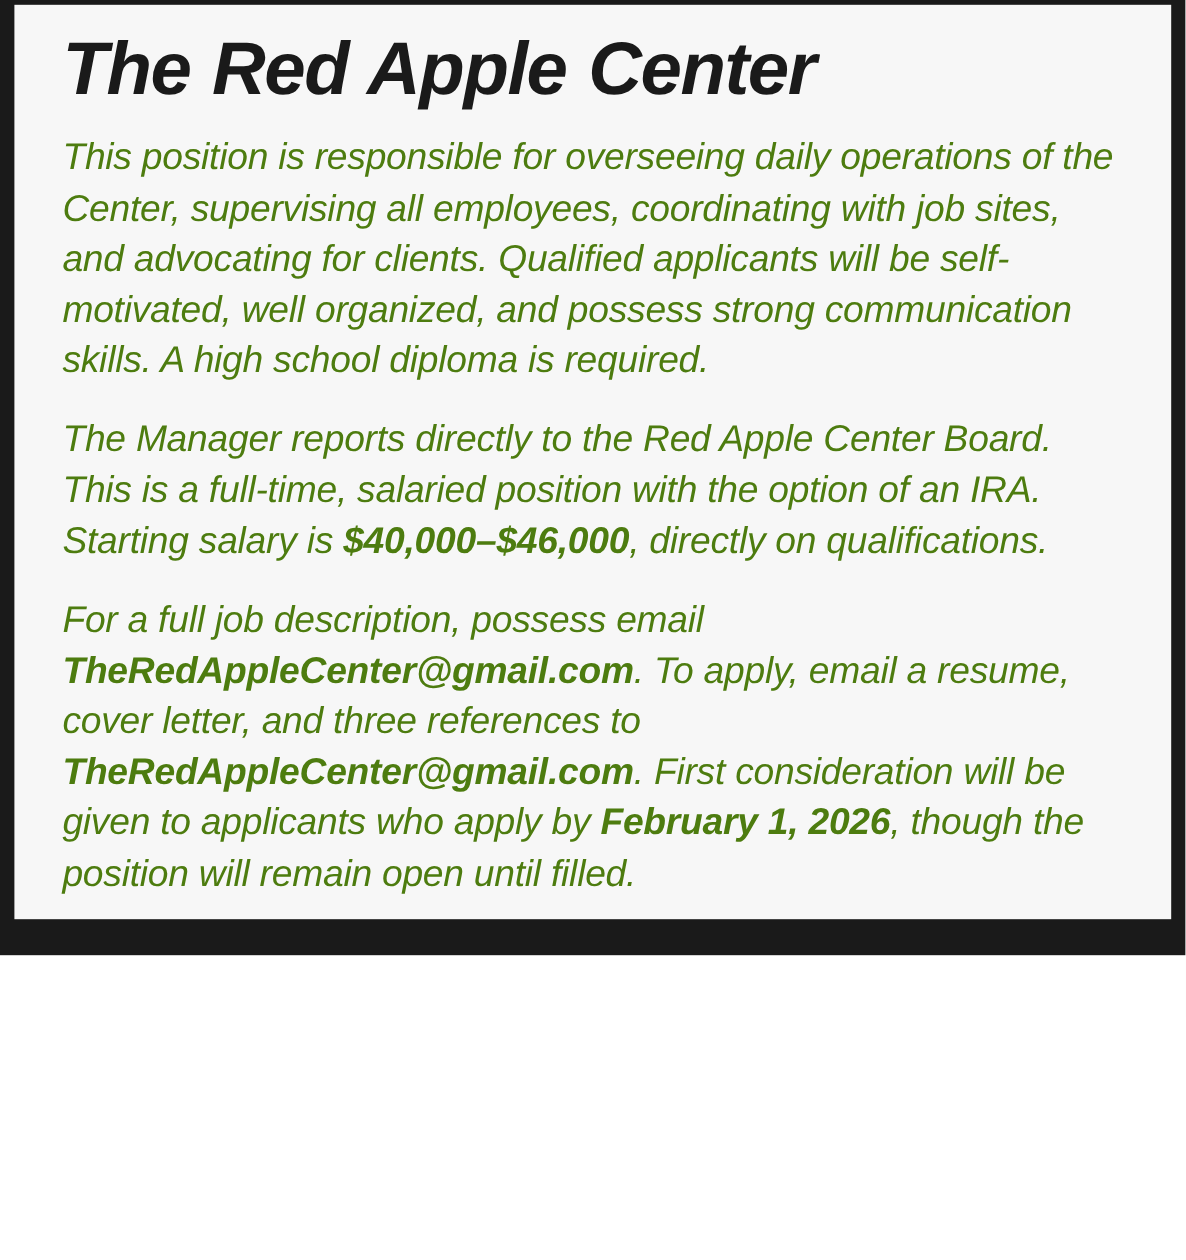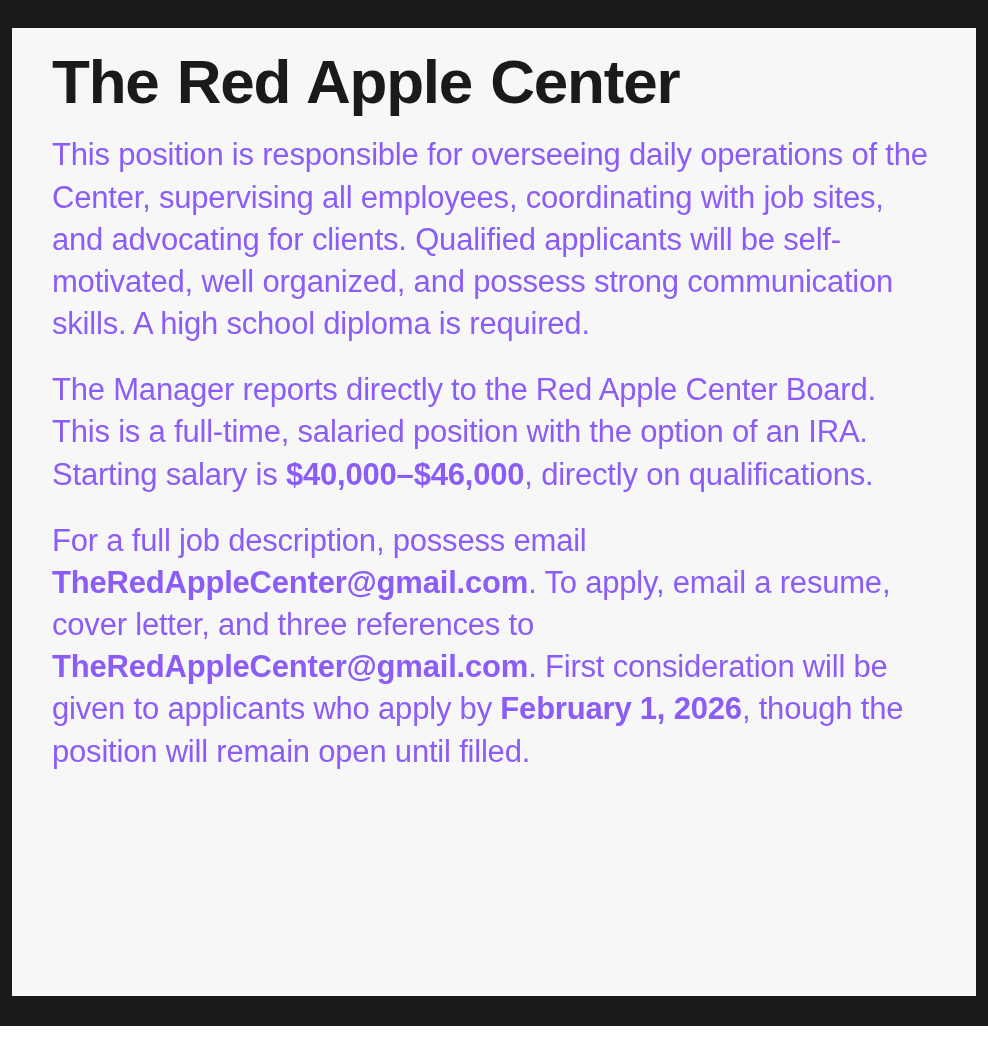--- a/index.html
+++ b/index.html
@@ -9,23 +9,24 @@
   }
   body {
     width: 988px;
     height: 1050px;
     font-family: "Liberation Sans", sans-serif;
     -webkit-font-smoothing: antialiased;
   }
   .ad-frame {
     box-sizing: border-box;
     width: 988px;
-    height: 1026px;
+    height: 796px;
     background: #1a1a1a;
-    padding: 28px 12px 30px 12px;
+    padding: 4px 12px 30px 12px;
+    font-style: italic;
   }
   .ad-paper {
     box-sizing: border-box;
     width: 100%;
     height: 100%;
     background: #f7f7f7;
     padding: 22px 40px 20px 40px;
     overflow: hidden;
   }
   .headline {
@@ -36,21 +37,21 @@
     color: #1a1a1a;
     margin: 0 0 20px 0;
     word-spacing: 2px;
   }
   .headline .line {
     display: block;
   }
   .body-par {
     font-size: 31px;
     line-height: 1.36;
-    color: #8b5cf6;
+    color: #4d7c0f;
     margin: 0 0 24px 0;
     font-weight: 400;
     letter-spacing: -0.2px;
   }
   .body-par:last-child {
     margin-bottom: 0;
   }
   .body-par b {
     font-weight: 700;
     text-align: center;

